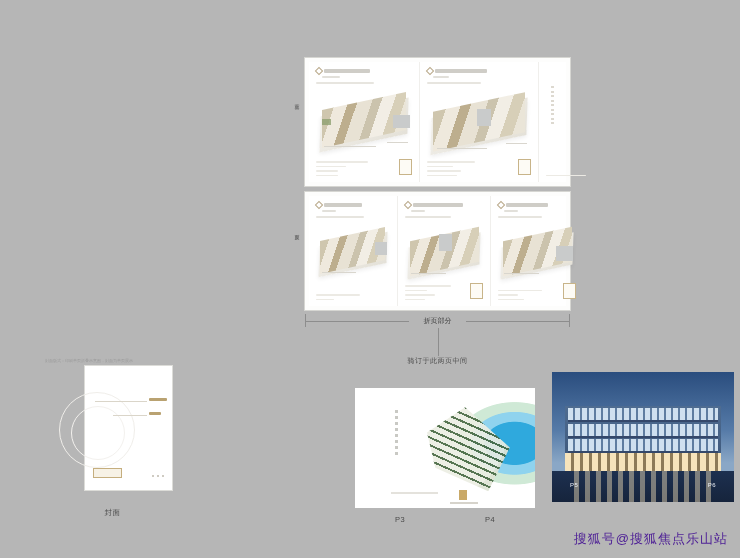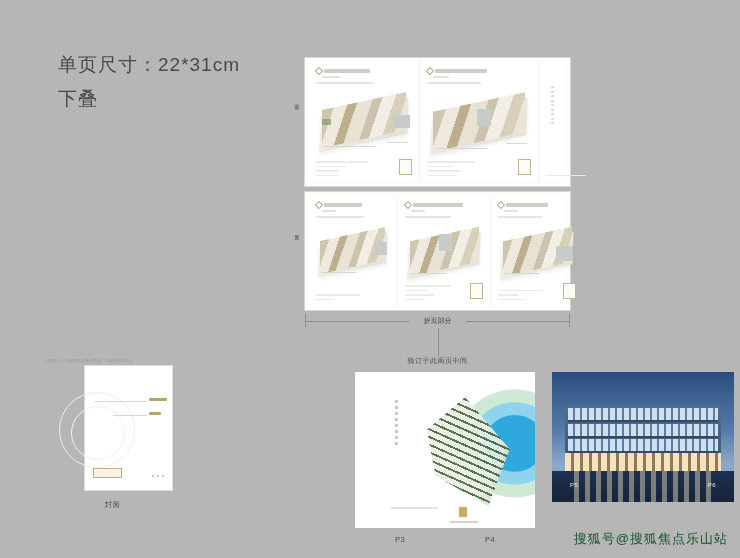--- a/index.html
+++ b/index.html
@@ -129,21 +129,21 @@
   #cover-sheet .tx2{left:64px;top:46px;width:12px;}
   #cover-sheet .logo-box{
     position:absolute;left:8px;bottom:12px;width:27px;height:8px;
     border:1px solid #c5ae7e;background:#f7f2e6;
   }
   #cover-sheet .dots{position:absolute;right:8px;bottom:13px;display:flex;gap:3px;}
   #cover-sheet .dots i{width:2px;height:2px;background:#cfcbc2;display:block;}
 
   
   #thumb-p12{left:170px;top:372px;width:174px;height:128px;}
-  #thumb-p34{left:355px;top:372px;width:180px;height:156px;}
+  #thumb-p34{left:355px;top:388px;width:180px;height:120px;}
   #thumb-p56{left:552px;top:372px;width:182px;height:130px;}
 
   .photo{position:absolute;inset:0;overflow:hidden;background:#dfe4e6;}
 
   
   #photo-day .sky{position:absolute;inset:0;background:linear-gradient(#dfe7ec 0%,#eef2f3 55%,#e8ece9 100%);}
   #photo-day .water{position:absolute;left:0;right:0;bottom:0;height:22%;
     background:linear-gradient(#6d8a63,#4f6b48);}
   #photo-day .bldg{
     position:absolute;left:10%;top:24%;width:82%;height:56%;
@@ -204,32 +204,28 @@
     background:repeating-linear-gradient(90deg,rgba(246,227,187,.45) 0 5px,transparent 5px 11px);
     filter:blur(.6px);
   }
   #photo-dusk .inner-label{
     position:absolute;color:#e9eef4;font-size:6px;letter-spacing:.5px;bottom:14px;
   }
 
   
   #watermark{
     position:absolute;right:12px;bottom:10px;
-    color:#14532d;font-size:13px;letter-spacing:1px;white-space:nowrap;
+    color:#4c1d95;font-size:13px;letter-spacing:1px;white-space:nowrap;
   }
 </style>
 </head>
 <body>
 
 <div class="canvas">
 
-  <div id="spec-heading">
-    <div class="line">单页尺寸：22*31cm</div>
-    <div class="line">下叠</div>
-  </div>
 
   <div class="side-label" id="side-label-top">正面</div>
 
   <div class="spread" id="spread-top">
     <div class="spread-inner">
 
       <div class="page">
         <div class="ph-head">
           <span class="ph-mark"></span>
           <span class="ph-title" style="width:46px"></span>
@@ -388,21 +384,21 @@
         <span class="ln ln2"></span>
       <span class="tx tx1"></span>
         <span class="tx tx2"></span>
       <span class="logo-box"></span>
       <span class="dots">
           <i></i>
           <i></i>
           <i></i>
         </span>
     </div>
-    <div class="thumb-label" style="bottom:8px">封面</div>
+    <div class="thumb-label" style="bottom:0">封面</div>
   </div>
 
 
   <div class="thumb" id="thumb-p34">
     <div class="photo" id="photo-plan">
       <span class="water-band"></span>
       <span class="fan"></span>
       <span class="txtcol">
           <i></i>
           <i></i>

